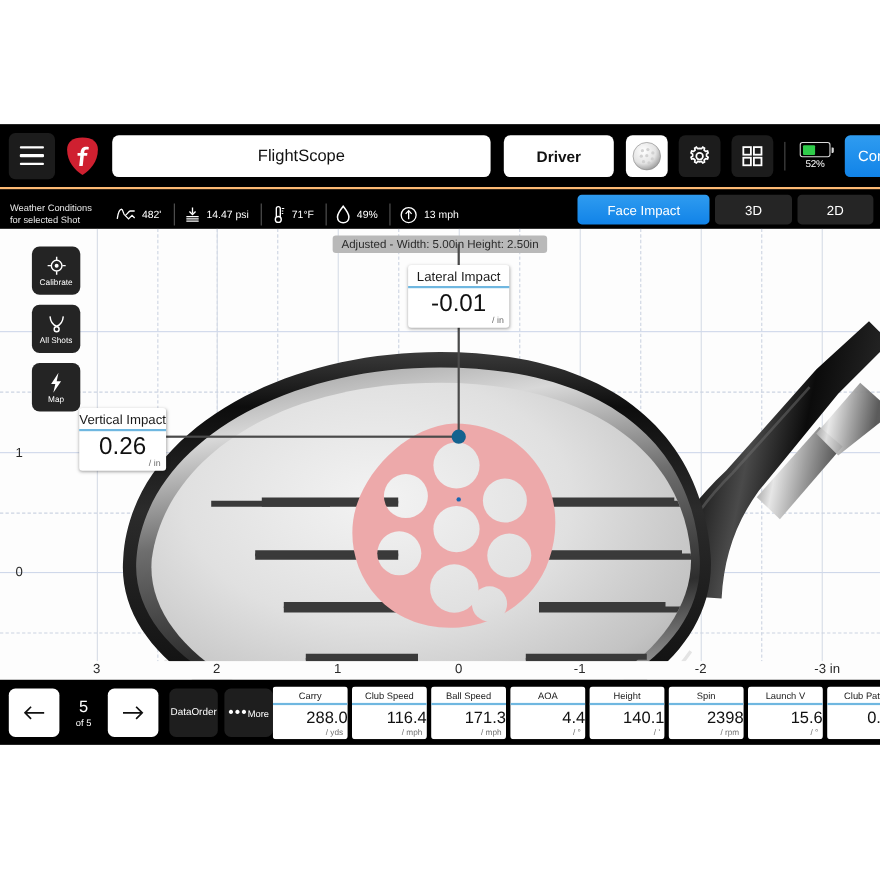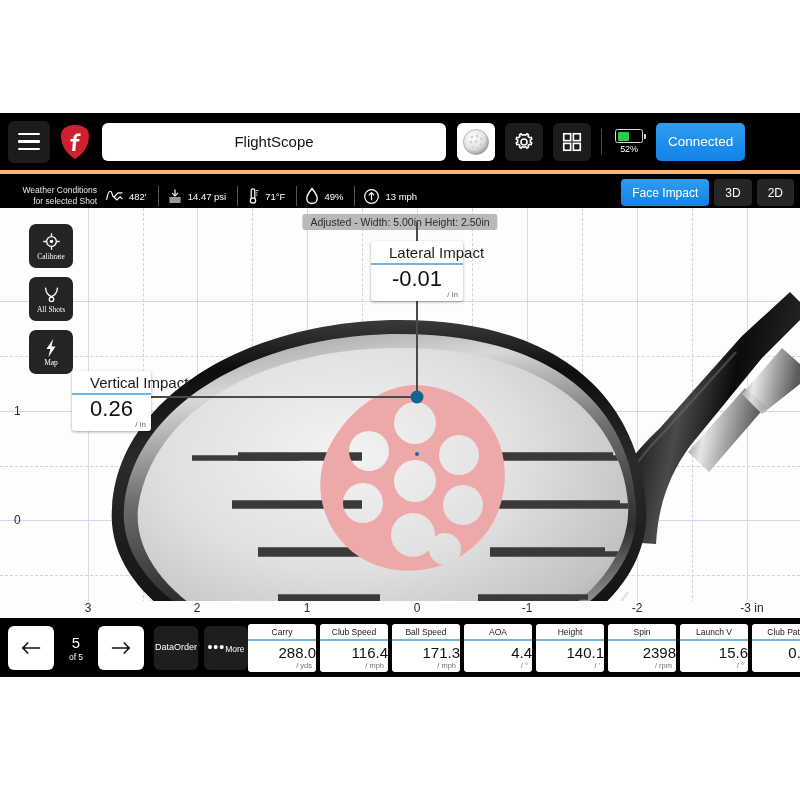--- a/index.html
+++ b/index.html
@@ -157,25 +157,24 @@
     font-size: 13.5px;
     font-weight: 500;
   }
 
   
   .weatherbar {
     position: absolute;
     left: 0; top: 57px;
     width: 800px; height: 48px;
     background: #000000;
-    border-top: 4px solid #fdba74;
+    border-top: 2px solid #fdba74;
     display: flex;
     align-items: center;
     box-sizing: border-box;
-    text-align: right;
   }
   .wc-label {
     font-size: 8.5px;
     color: #e8e8e8;
     line-height: 1.25;
     margin-left: 9px;
     width: 88px;
   }
   .wc-item {
     display: flex;
@@ -194,21 +193,21 @@
 
   .viewbtns {
     position: absolute;
     right: 6px; top: 5px;
     display: flex;
     gap: 5px;
     align-items: center;
   }
   .viewbtn {
     height: 27px;
-    padding: 0 11px;
+    padding: 0 27px;
     border-radius: 4px;
     background: #252525;
     color: #ffffff;
     font-size: 12px;
     display: flex; align-items: center; justify-content: center;
   }
   .viewbtn.active {
     background: linear-gradient(180deg,#2f9cf0 0%, #1183e8 100%);
   }
 
@@ -244,21 +243,21 @@
     width: 44px; height: 44px;
     background: #242424;
     border-radius: 7px;
     display: flex;
     flex-direction: column;
     align-items: center;
     justify-content: center;
     color: #fff;
   }
   .toolbtn .tb-ico { height: 20px; display:flex; align-items:center; justify-content:center; }
-  .toolbtn .tb-lbl { font-size: 7.5px; margin-top: 0; font-family: Liberation Serif, serif; }
+  .toolbtn .tb-lbl { font-size: 7.5px; margin-top: 0; }
 
   .adjusted-banner {
     position: absolute;
     left: 50%;
     transform: translateX(-50%);
     top: 6px;
     background: #b9b9b9;
     color: #2b2b2b;
     font-size: 10.5px;
     padding: 2px 8px;
@@ -269,24 +268,24 @@
   
   .callout {
     position: absolute;
     background: #ffffff;
     border-radius: 3px;
     box-shadow: 0 1px 3px rgba(0,0,0,.35);
     padding: 0;
     z-index: 30;
   }
   .callout .co-title {
-    font-size: 15px;
+    font-size: 12px;
     color: #1b1b1b;
     text-align: center;
-    padding: 3px 18px 2px;
+    padding: 3px 0 2px;
     border-bottom: 2px solid #6fb7e0;
     white-space: nowrap;
   }
   .callout .co-val {
     font-size: 22px;
     color: #111;
     text-align: center;
     padding: 1px 10px 0;
     line-height: 1.15;
     font-weight: 400;
@@ -424,20 +423,23 @@
       <svg width="30" height="36" viewBox="0 0 30 36">
         <path d="M15 1 C24 1 29 5 29 12 C29 23 22 31 15 35 C8 31 1 23 1 12 C1 5 6 1 15 1 Z" fill="#cf2030"></path>
         <path d="M18.5 9.5 C14.5 9.5 13.5 12 13.2 15 L10.5 15 L10.5 17.6 L13 17.6 L12 27 L15.2 27 L16.2 17.6 L19.2 17.6 L19.5 15 L16.5 15 C16.7 12.6 17.1 12 18.8 12 C19.4 12 20 12.1 20.4 12.2 L20.8 9.8 C20.2 9.6 19.4 9.5 18.5 9.5 Z" fill="#ffffff"></path>
       </svg>
     </div>
 
     <div class="titlefield">
       <span>FlightScope</span>
     </div>
 
+    <div class="clubfield">
+      <span>Driver</span>
+    </div>
 
     <div class="ballbtn">
       <svg width="28" height="28" viewBox="0 0 28 28">
         <defs>
           <radialGradient id="ballg" cx="38%" cy="32%" r="72%">
             <stop offset="0%" stop-color="#ffffff"></stop>
             <stop offset="62%" stop-color="#e3e3e3"></stop>
             <stop offset="100%" stop-color="#9a9a9a"></stop>
           </radialGradient>
         </defs>

